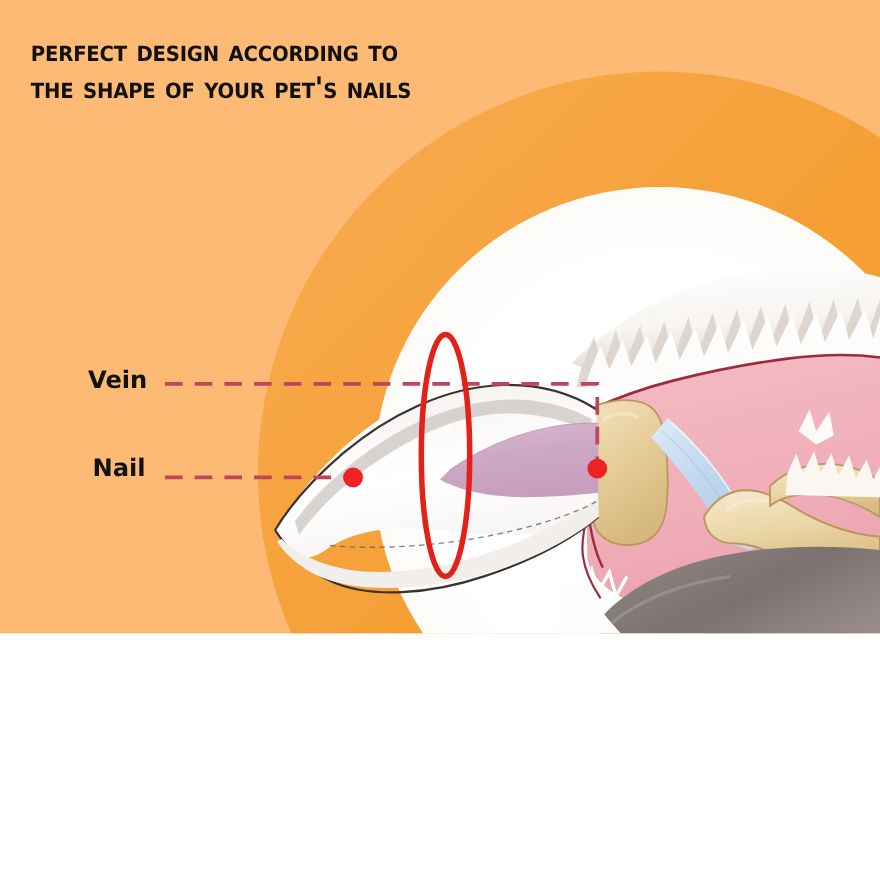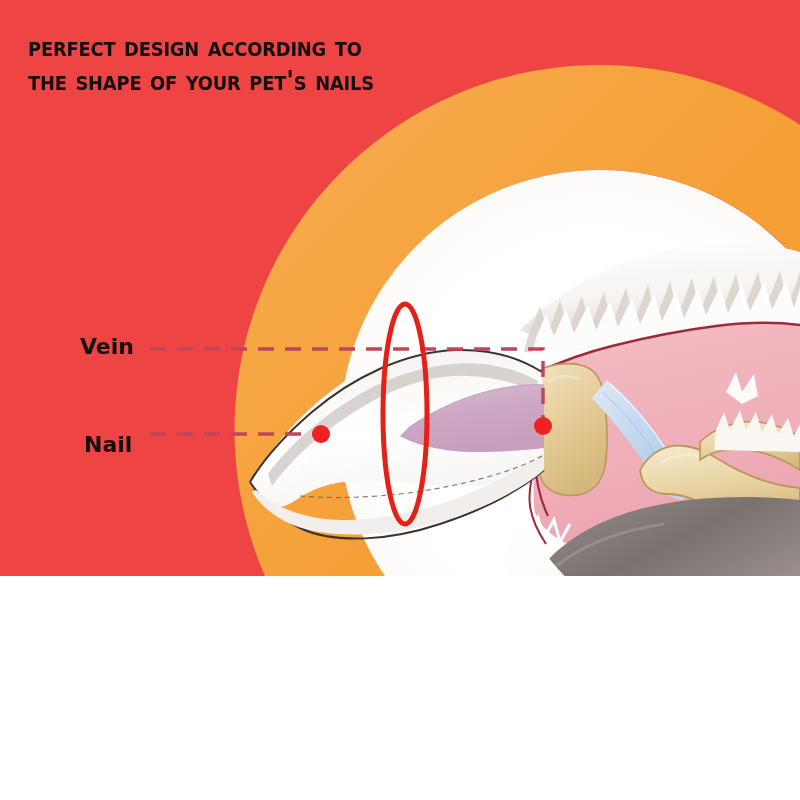--- a/index.html
+++ b/index.html
@@ -54,21 +54,21 @@
     line-height: 30px;
     white-space: nowrap;
     pointer-events: none;
   }
   #label-vein { left: 80px; top: 332px; }
   #label-nail { left: 84px; top: 418px; }
 </style>
 </head>
 <body>
 
-<div id="stage" style="width: 800px; height: 576px; background: #ef4444;">
+<div id="stage" style="width: 800px; height: 576px; background: #fdba74;">
 
   <svg id="art" viewBox="0 0 800 800" xmlns="http://www.w3.org/2000/svg">
     <defs>
       <clipPath id="clipRing">
         <circle cx="600" cy="430" r="365"></circle>
       </clipPath>
 
       <linearGradient id="gradOrange" x1="0" y1="0" x2="1" y2="1">
         <stop offset="0" stop-color="#f8ad53"></stop>
         <stop offset="0.45" stop-color="#f59f35"></stop>
@@ -331,15 +331,15 @@
 
     <ellipse id="cut-ellipse" cx="405" cy="414" rx="22" ry="110" fill="none" stroke="#e32118" stroke-width="5"></ellipse>
   </svg>
 
   <div class="headline">
     <span class="headline-line" style="color: rgb(17, 17, 17);">Perfect design according to</span>
     <span class="headline-line" style="color: rgb(17, 17, 17);">the shape of your pet's nails</span>
   </div>
 
   <div id="label-vein" class="callout-label" style="left: 80px; top: 332px;">Vein</div>
-  <div id="label-nail" class="callout-label" style="left: 84px; top: 430px; text-align: center;">Nail</div>
+  <div id="label-nail" class="callout-label" style="left: 84px; top: 412px; text-align: center;">Nail</div>
 
 </div>
 
 </body></html>

